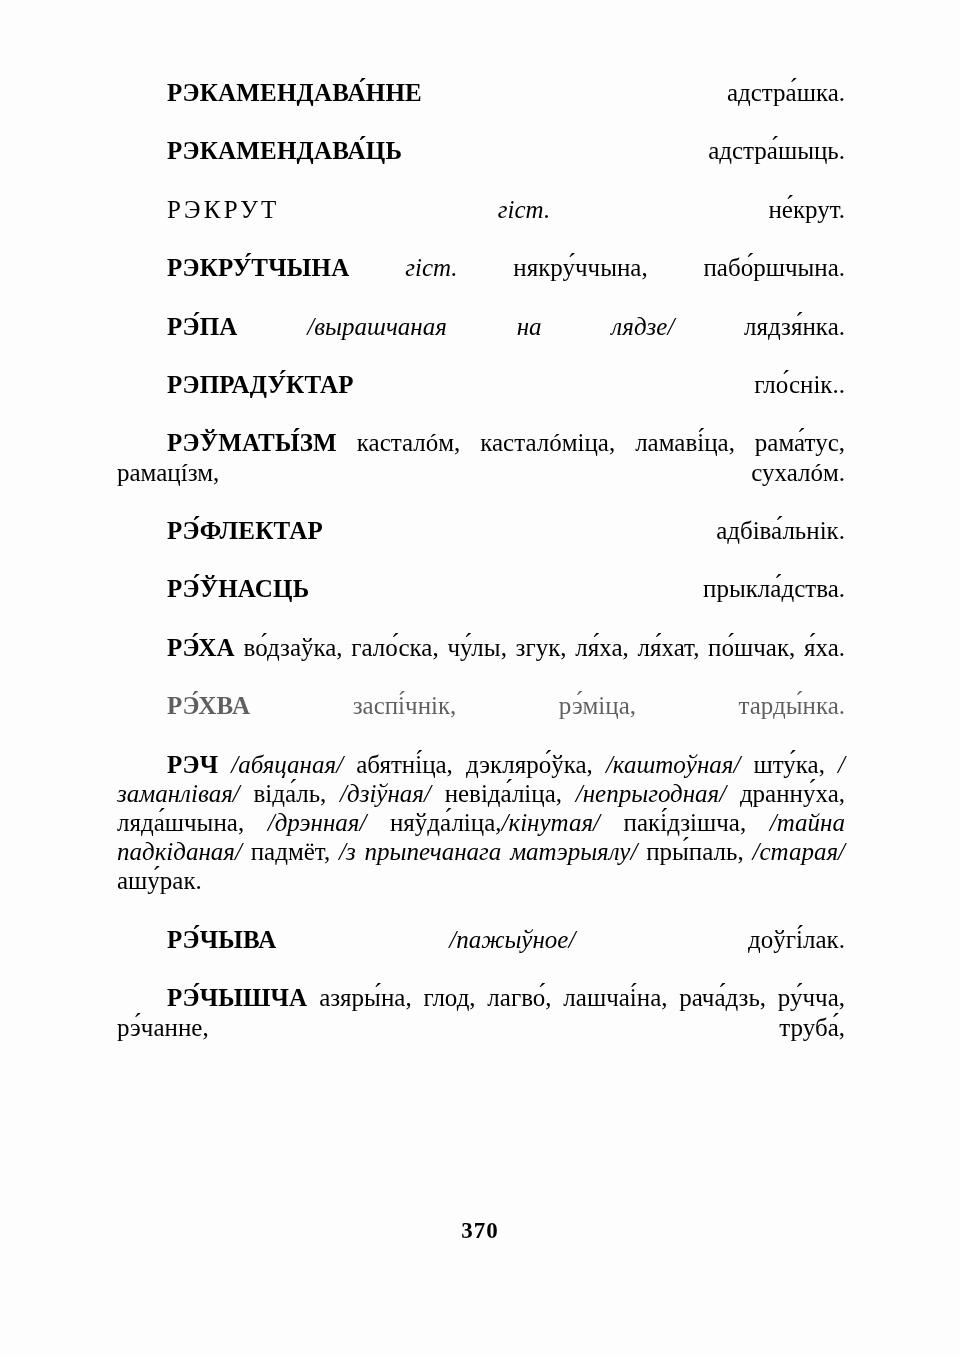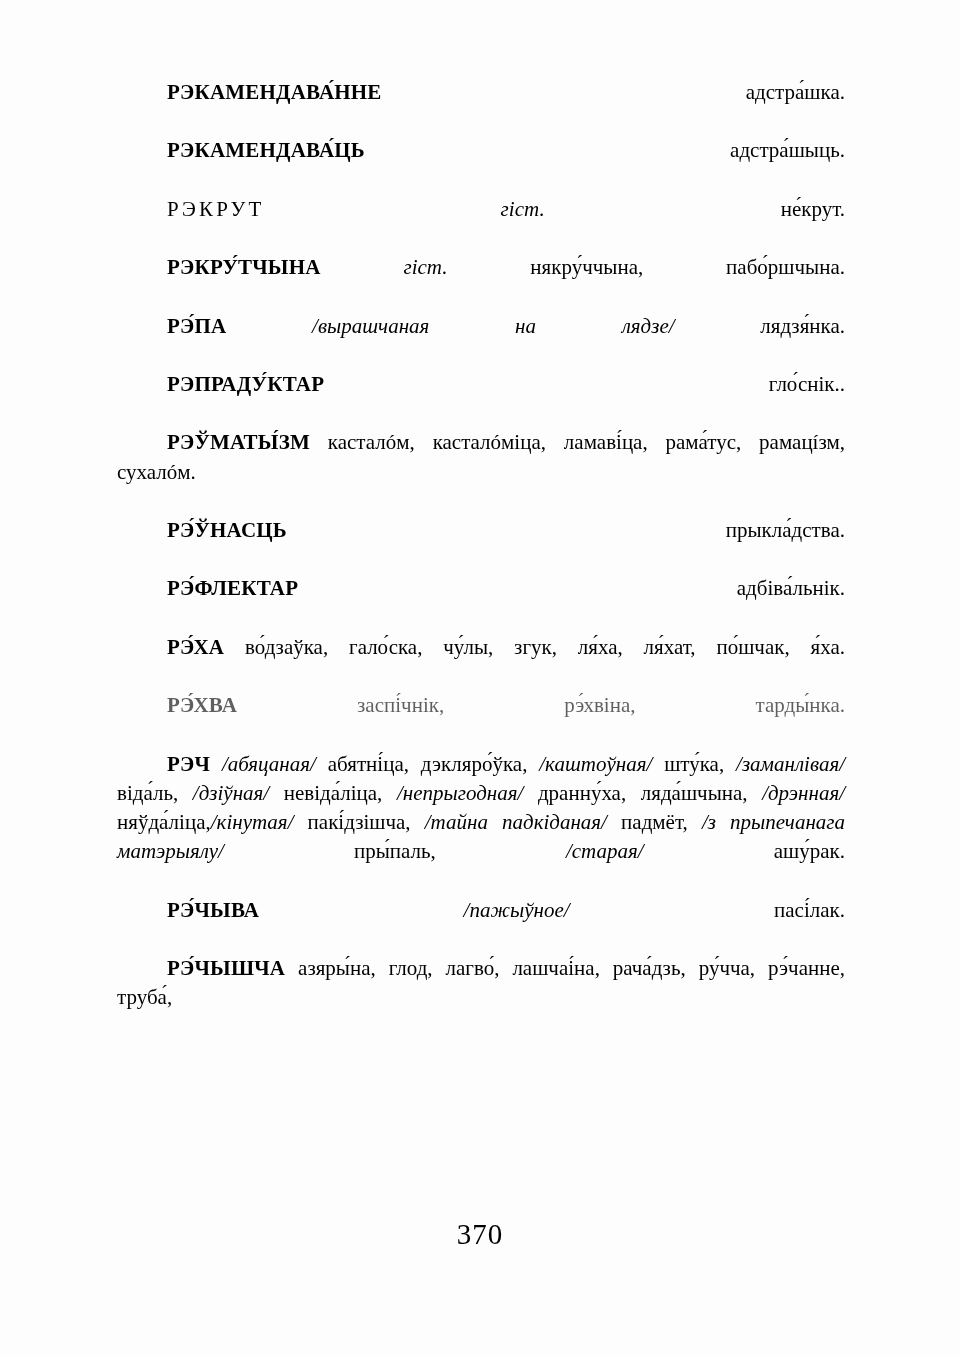--- a/index.html
+++ b/index.html
@@ -20,21 +20,21 @@
     position: absolute;
     left: 117px;
     top: 78px;
     width: 728px;
   }
   .entry {
     margin: 0;
     padding: 0;
     text-indent: 50px;
     text-align: justify;
-    font-size: 21px;
+    font-size: 25px;
     line-height: 29.2px;
     word-spacing: 0.5px;
     -webkit-hyphens: none;
     hyphens: none;
   }
   .entry:last-child {
     text-align: left;
   }
   .hw {
     font-weight: bold;
@@ -60,43 +60,43 @@
     content: "";
     display: inline-block;
     width: 100%;
   }
   .pagenum {
     position: absolute;
     left: 0;
     right: 0;
     top: 1218px;
     text-align: center;
-    font-size: 29px;
-    font-weight: normal;
+    font-size: 23px;
+    font-weight: bold;
     font-family: "Liberation Serif", "DejaVu Serif", serif;
     letter-spacing: 1px;
   }
 </style>
 </head>
 <body>
 
 <div class="page">
 
   <div class="textblock" id="textblock">
       <div class="entry justify-full"><span class="hw">РЭКАМЕНДАВА́ННЕ</span><span class="gl"> адстра́шка.</span></div>
       <div class="entry justify-full"><span class="hw">РЭКАМЕНДАВА́ЦЬ</span><span class="gl">  адстра́шыць.</span></div>
       <div class="entry justify-full"><span class="hw-spaced">РЭКРУТ</span><span class="it"> гіст.</span><span class="gl"> не́крут.</span></div>
       <div class="entry justify-full"><span class="hw">РЭКРУ́ТЧЫНА</span><span class="it"> гіст.</span><span class="gl"> някру́ччына, пабо́ршчына.</span></div>
       <div class="entry justify-full"><span class="hw">РЭ́ПА</span><span class="it"> /вырашчаная на лядзе/</span><span class="gl"> лядзя́нка.</span></div>
       <div class="entry justify-full"><span class="hw">РЭПРАДУ́КТАР</span><span class="gl"> гло́снік..</span></div>
       <div class="entry justify-full"><span class="hw">РЭЎМАТЫ́ЗМ</span><span class="gl">  касталóм, касталóміца, ламаві́ца, рама́тус, рамацíзм, сухалóм.</span></div>
+      <div class="entry justify-full"><span class="hw">РЭ́ФЛЕКТАР</span><span class="gl"> адбіва́льнік.</span></div>
       <div class="entry justify-full"><span class="hw">РЭ́ЎНАСЦЬ</span><span class="gl"> прыкла́дства.</span></div>
-      <div class="entry justify-full"><span class="hw">РЭ́ФЛЕКТАР</span><span class="gl"> адбіва́льнік.</span></div>
       <div class="entry justify-full"><span class="hw">РЭ́ХА</span><span class="gl"> во́дзаўка, гало́ска, чу́лы, згук, ля́ха, ля́хат, по́шчак, я́ха.</span></div>
-      <div class="entry justify-full faded"><span class="hw">РЭ́ХВА</span><span class="gl"> заспі́чнік, рэ́хвіна, тарды́нка.</span></div>
+      <div class="entry justify-full faded"><span class="hw">РЭ́ХВА</span><span class="gl"> заспі́чнік, рэ́міца, тарды́нка.</span></div>
       <div class="entry justify-full"><span class="hw">РЭЧ</span><span class="it"> /абяцаная/</span><span class="gl"> абятні́ца, дэкляро́ўка, </span><span class="it">/каштоўная/</span><span class="gl"> шту́ка, </span><span class="it">/заманлівая/</span><span class="gl"> віда́ль, </span><span class="it">/дзіўная/</span><span class="gl"> невіда́ліца, </span><span class="it">/непрыгодная/</span><span class="gl"> дранну́ха, ляда́шчына, </span><span class="it">/дрэнная/</span><span class="gl"> няўда́ліца,</span><span class="it">/кінутая/</span><span class="gl"> пакі́дзішча, </span><span class="it">/тайна падкіданая/</span><span class="gl"> падмёт, </span><span class="it">/з прыпечанага матэрыялу/</span><span class="gl"> пры́паль, </span><span class="it">/старая/</span><span class="gl"> ашу́рак.</span></div>
-      <div class="entry justify-full"><span class="hw">РЭ́ЧЫВА</span><span class="it"> /пажыўное/</span><span class="gl"> пасі́лак.</span></div>
+      <div class="entry justify-full"><span class="hw">РЭ́ЧЫВА</span><span class="it"> /пажыўное/</span><span class="gl"> доўгі́лак.</span></div>
       <div class="entry justify-full"><span class="hw">РЭ́ЧЫШЧА</span><span class="gl"> азяры́на, глод, лагво́, лашчаі́на, рача́дзь, ру́чча, рэ́чанне, труба́, </span></div>
     </div>
 
   <div class="pagenum">370</div>
 
 </div>
 
 </body></html>

